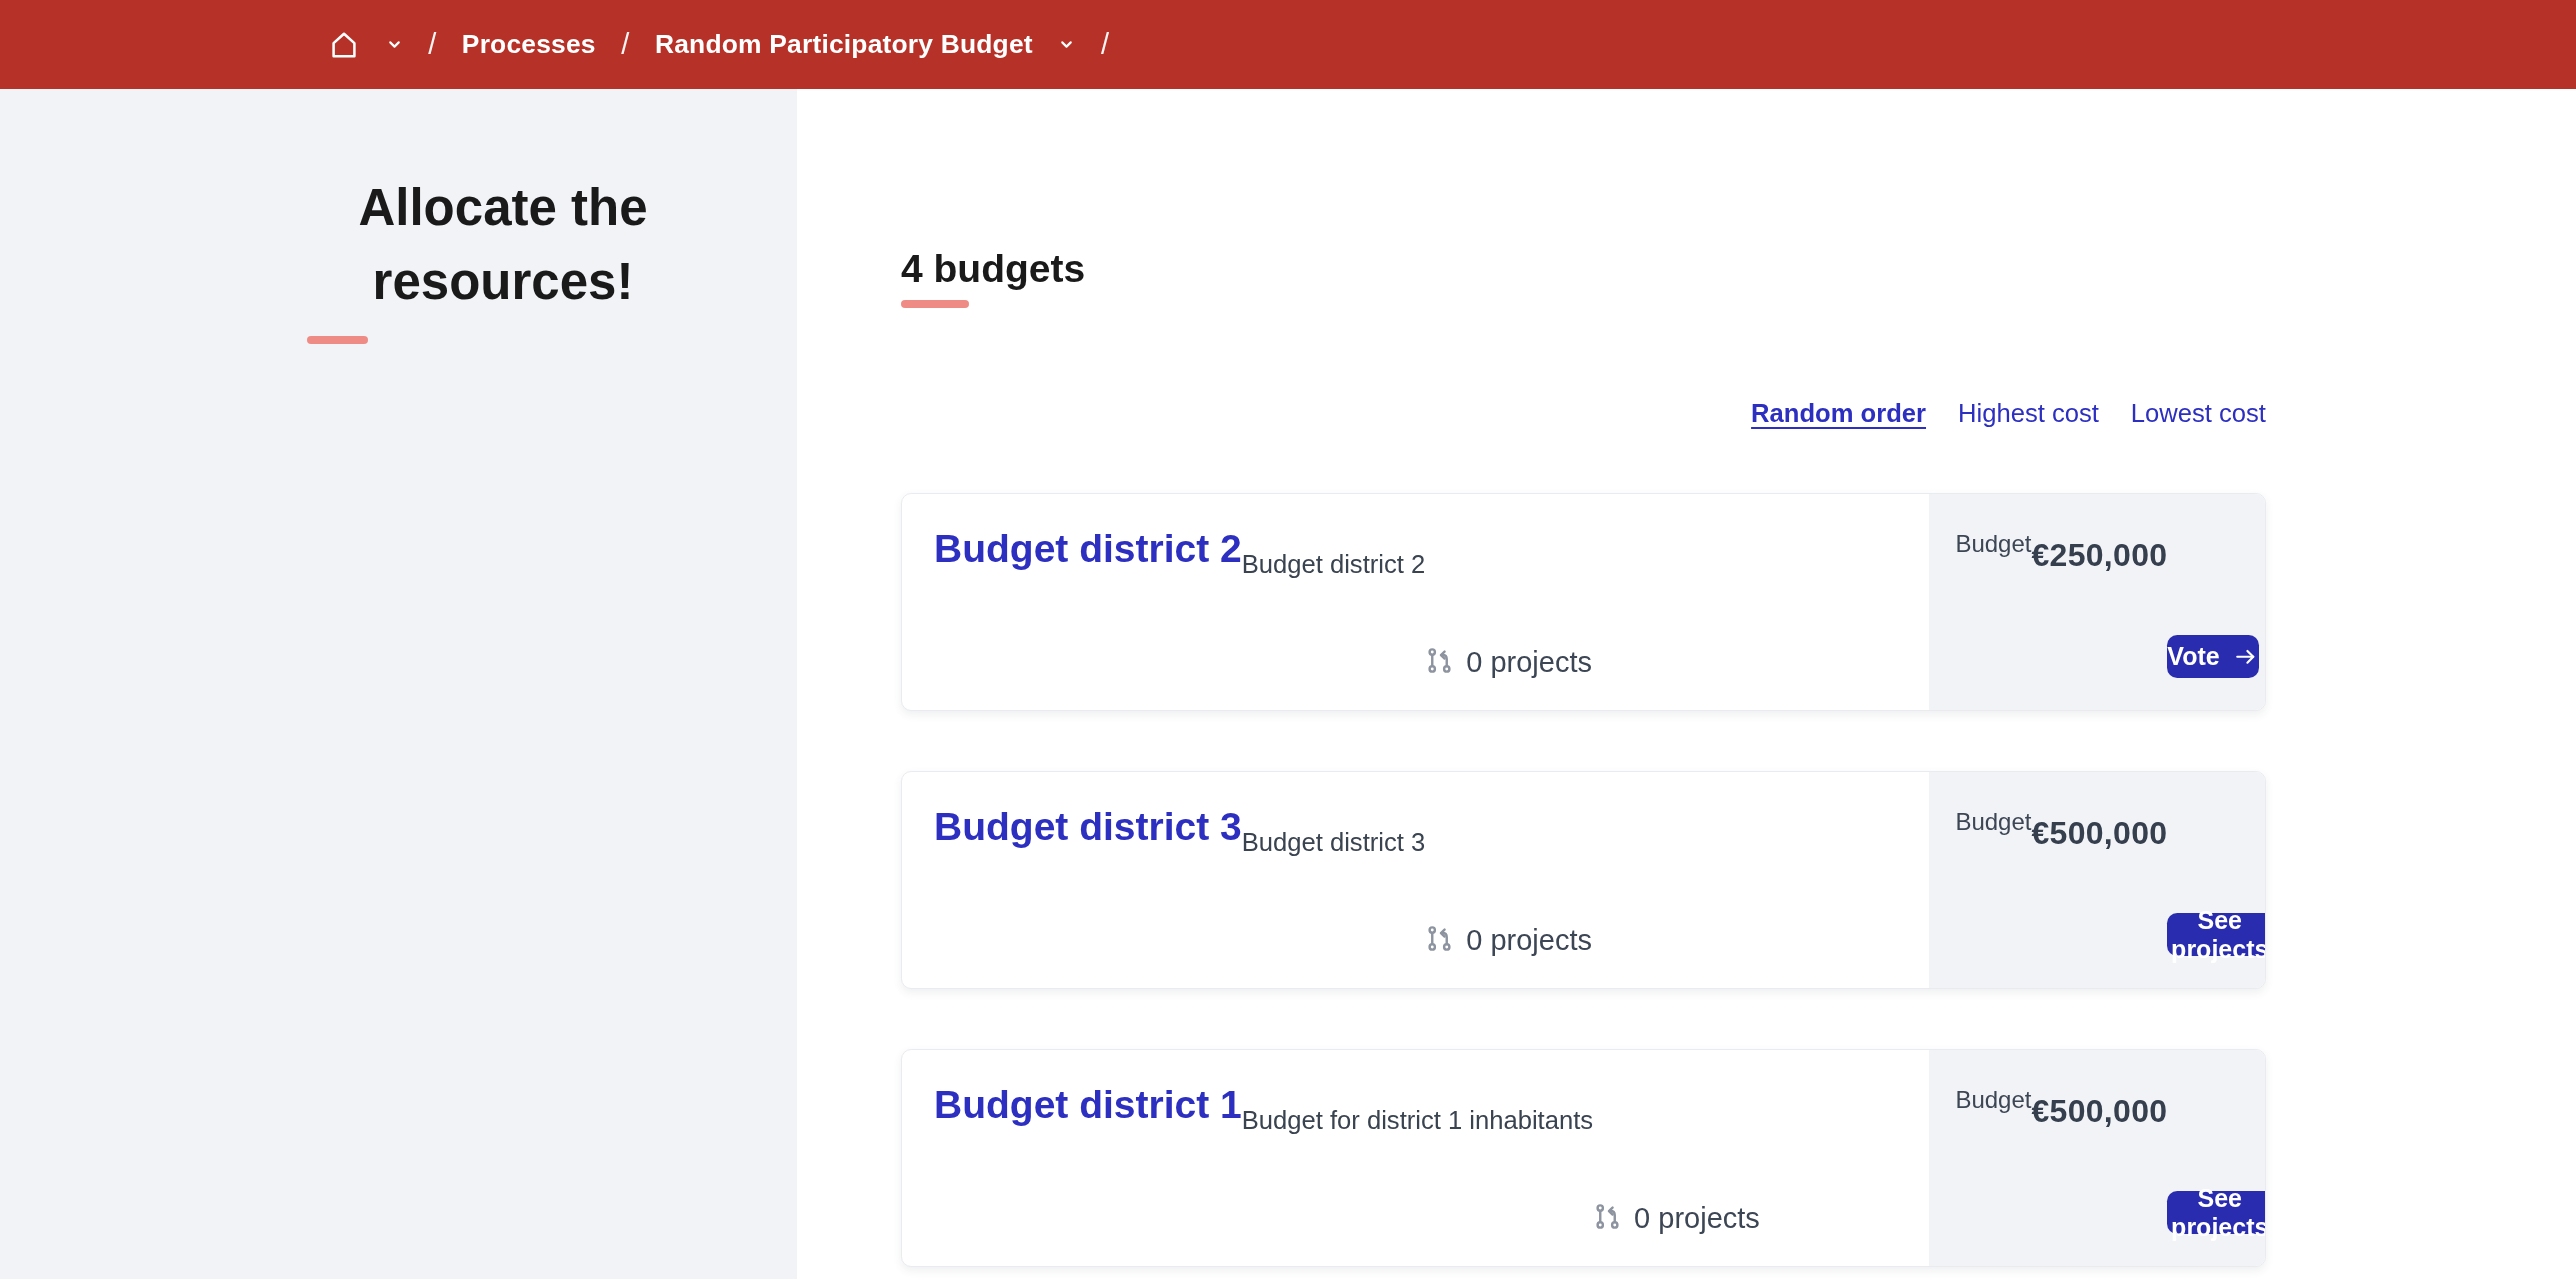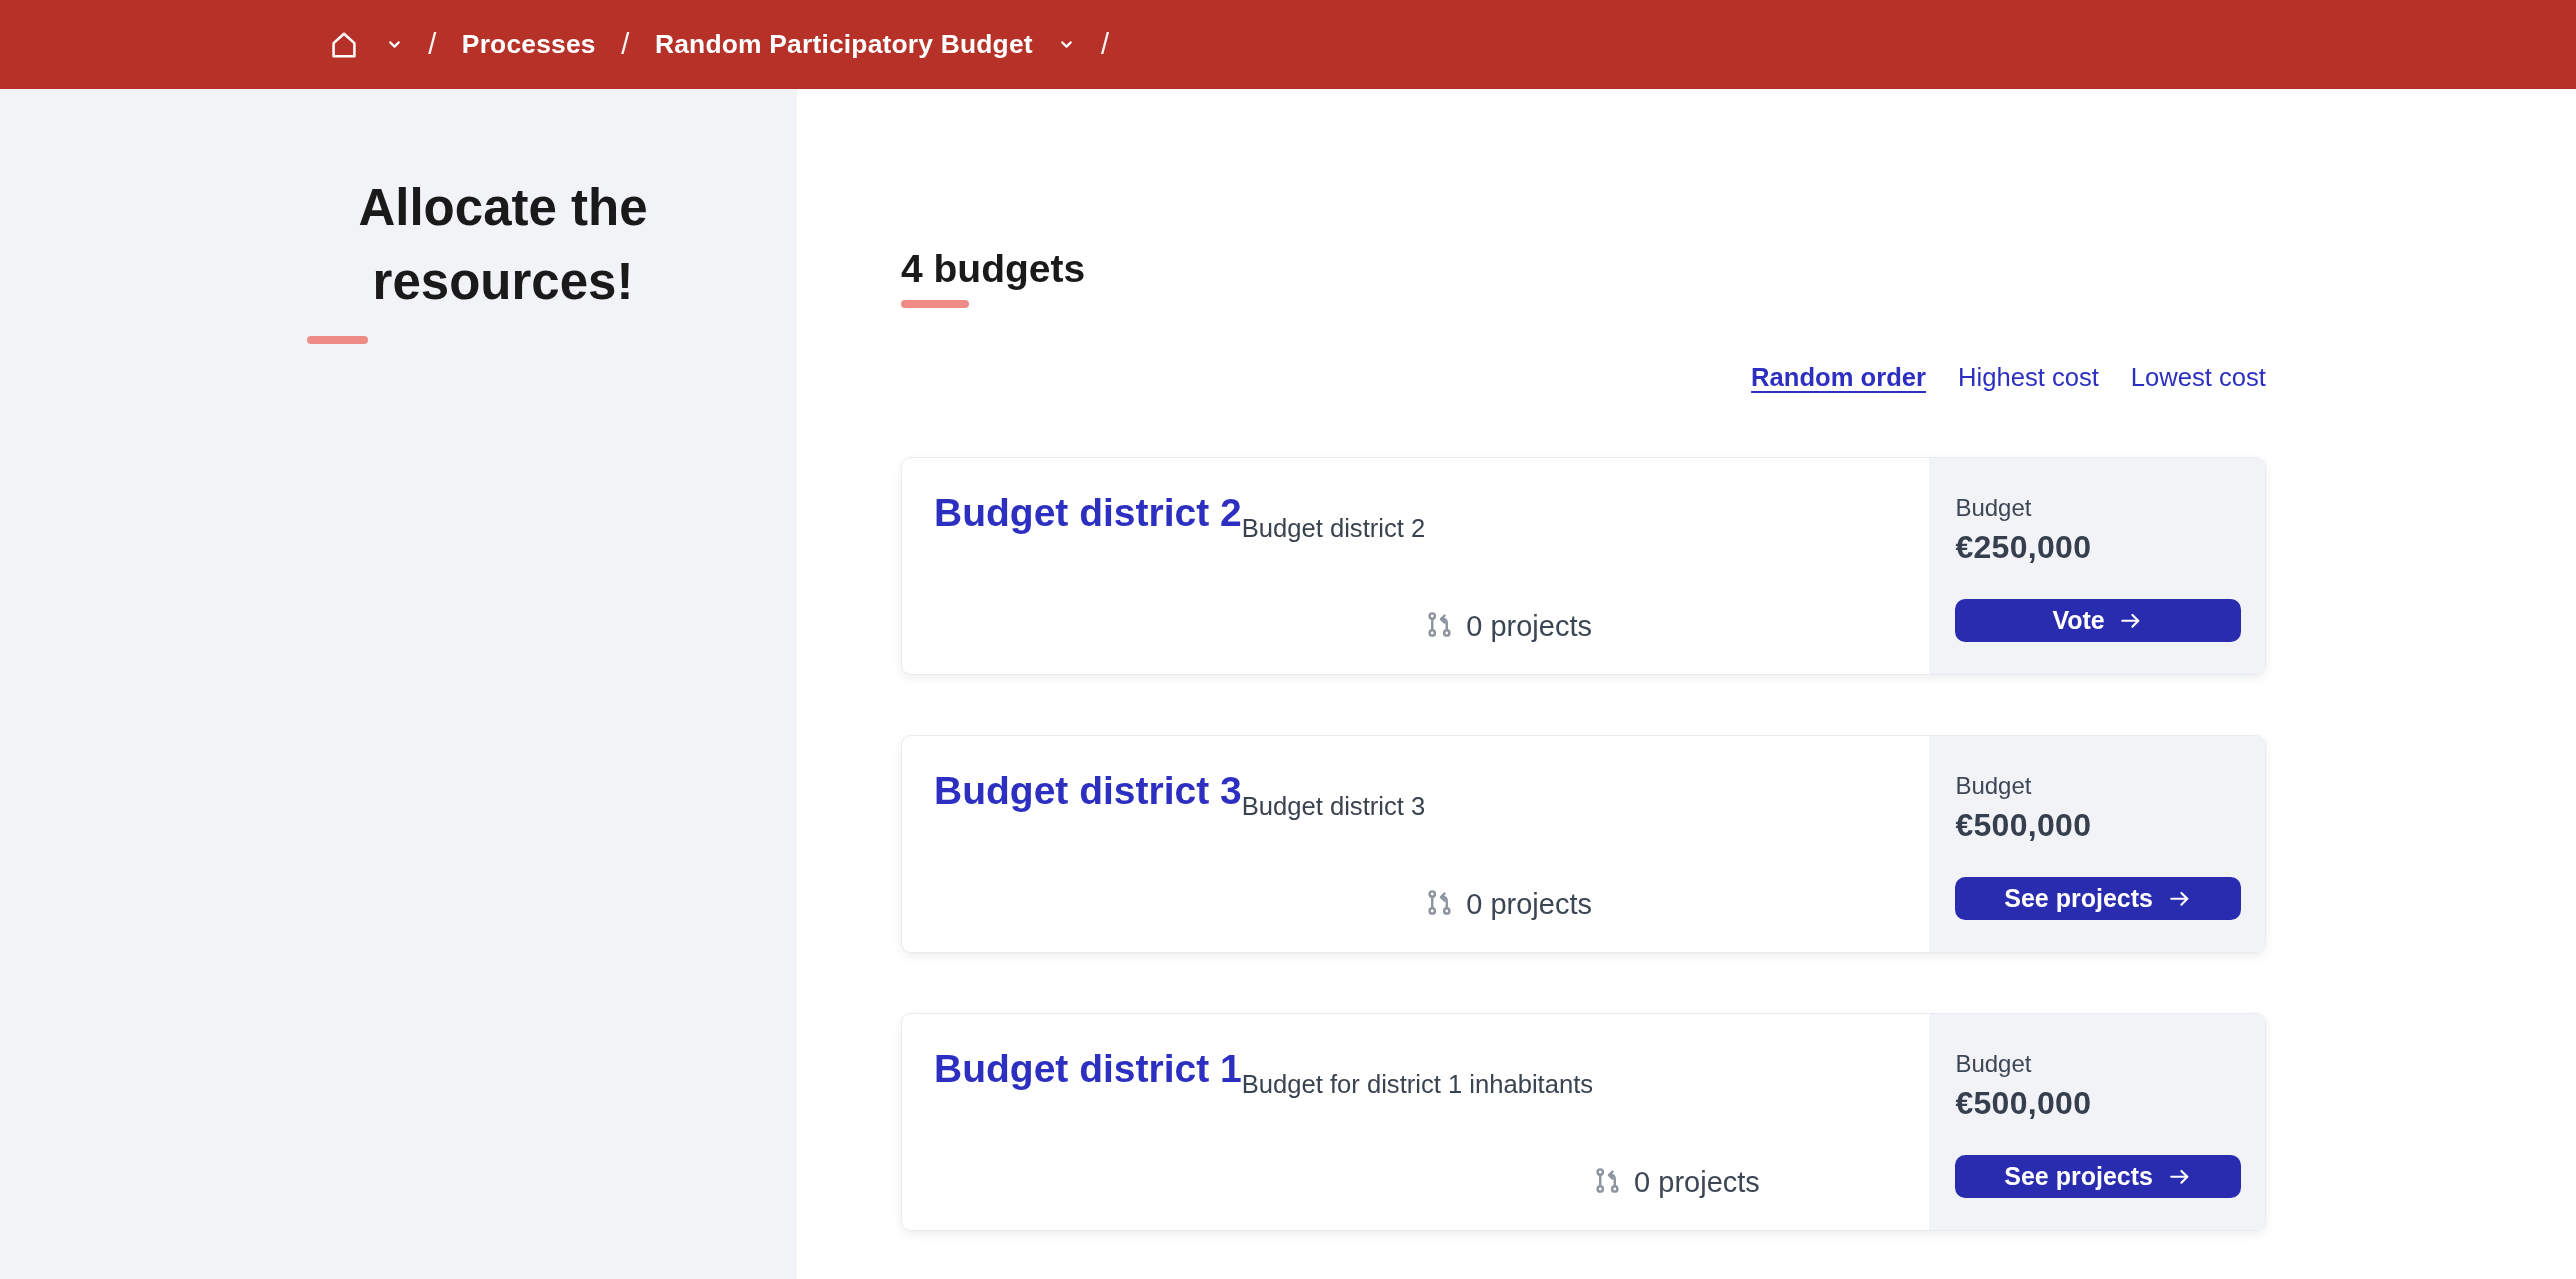--- a/index.html
+++ b/index.html
@@ -65,21 +65,21 @@
   .count-heading{
     margin-top:158px;
     font-size:39px;font-weight:700;color:var(--text-dark);
   }
   .count-heading + .accent-bar{width:68px;margin-top:8.5px;}
   .sort-row{
     margin-top:55px;
     display:flex;justify-content:flex-end;align-items:center;gap:32px;
   }
   .sort-link{
-    font-size:25.6px;color:var(--link-blue);text-decoration:none;cursor:pointer;white-space:nowrap;
+    font-size:25.6px;color:var(--link-blue);text-decoration:none;cursor:pointer;white-space:nowrap;margin-top:36px;
   }
   .sort-link.active{font-weight:700;text-decoration:underline;text-underline-offset:5.1px;text-decoration-thickness:2.1px;}
   
   .cards{margin-top:65px;}
   .card{
     display:flex;height:218px;margin-bottom:60px;
     border:1.7px solid var(--card-border);border-radius:10.2px;
     box-shadow:0 3.4px 8.5px rgba(55,63,78,.08);
     overflow:hidden;background:#ffffff;
   }
@@ -95,21 +95,21 @@
     margin-top:22px;font-size:25.6px;color:var(--text-body);
   }
   .card-projects{
     margin-top:auto;display:flex;align-items:flex-start;gap:12px;
     font-size:29px;color:var(--text-slate);
   }
   .card-projects svg{color:var(--icon-gray);}
   .card-aside{
     width:336px;background:var(--panel-bg);
     padding:36px 24px 32px 26.4px;
-    display:flex;flex-direction:column;
+    display:flex;flex-direction:row;
   }
   .budget-label{font-size:24px;color:var(--text-slate);}
   .budget-amount{margin-top:6.8px;font-size:32px;font-weight:700;color:#363f4e;letter-spacing:0.3px;}
   .action-btn{
     margin-top:auto;height:43px;width:100%;
     background:var(--button-bg);border:none;border-radius:10.2px;
     color:#ffffff;font-size:25px;font-weight:700;
     font-family:"Liberation Sans","DejaVu Sans",sans-serif;
     display:flex;align-items:center;justify-content:center;gap:13.6px;
     cursor:pointer;

